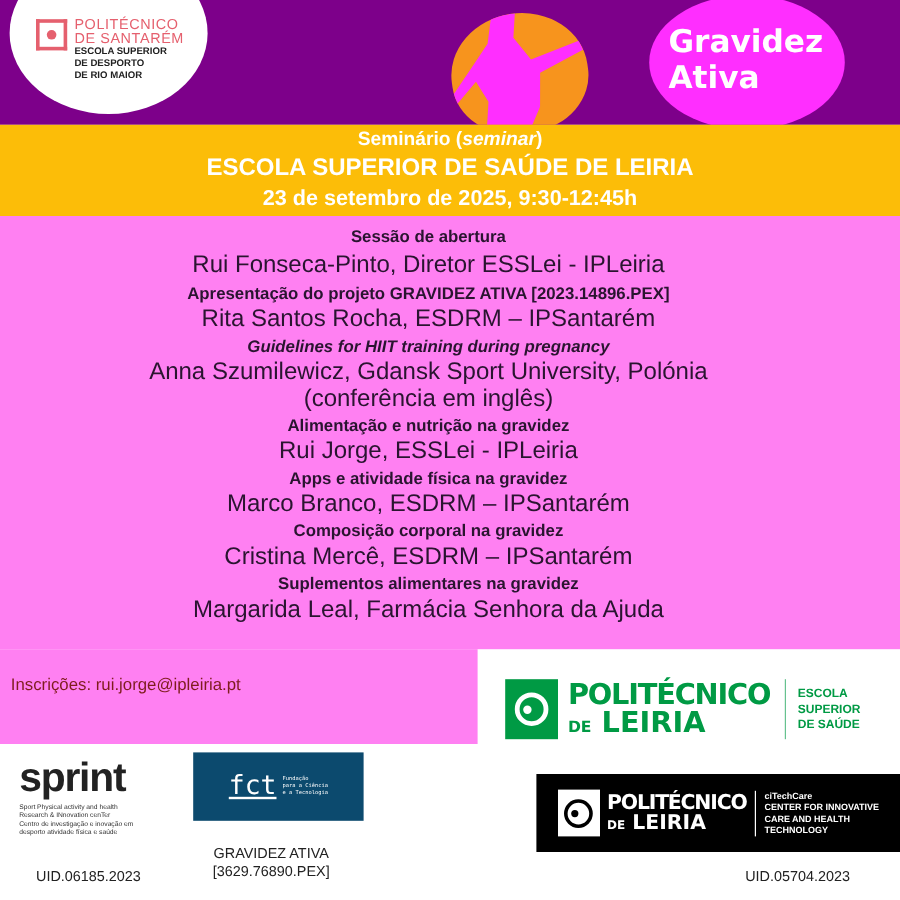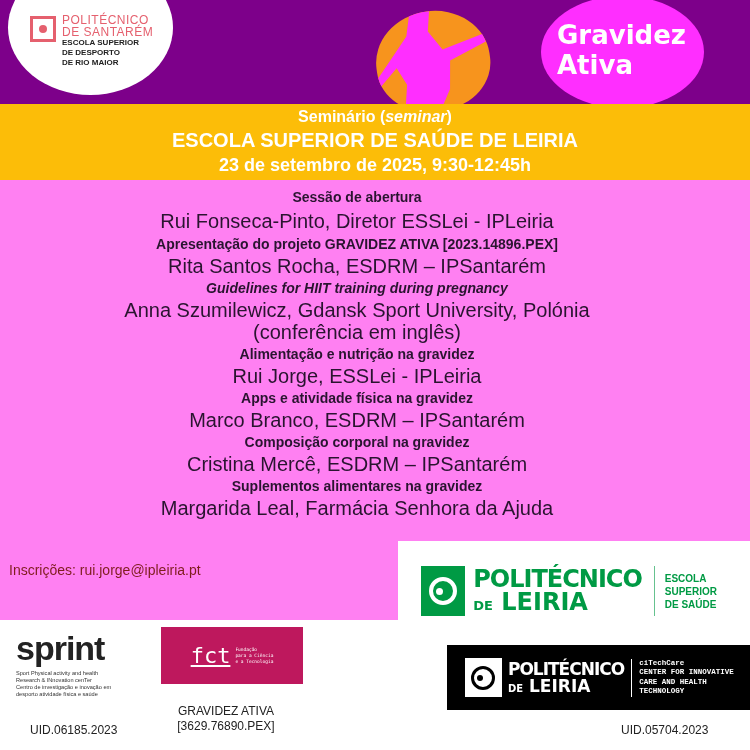--- a/index.html
+++ b/index.html
@@ -33,36 +33,36 @@
   .ring .dot { position: absolute; left: 3px; top: 7px; width: 7px; height: 7px; background: #fff; border-radius: 50%; }
   .ipl-name { margin-left: 8px; color: #009a44; font-weight: bold; line-height: 0.95; font-family: "DejaVu Sans", sans-serif; }
   .ipl-name .n1 { font-size: 24px; letter-spacing: -1px; }
   .ipl-name .n2 { font-size: 24px; }
   .ipl-name .n2 small { font-size: 13px; }
   .vsep { width: 1px; height: 50px; background: #009a44; margin: 0 10px 0 12px; opacity: 0.6; }
   .ipl-sub { color: #009a44; font-size: 10px; font-weight: bold; line-height: 13px; }
   .sprint { position: absolute; left: 16px; top: 630px; }
   .sprint .word { font-size: 34px; font-weight: bold; color: #222; letter-spacing: -1px; line-height: 36px; }
   .sprint .d { font-size: 5.6px; color: #333; line-height: 7px; margin-top: 4px; }
-  .fct { position: absolute; left: 161px; top: 627px; width: 142px; height: 57px; background: #be185d; display: flex; align-items: center; justify-content: center; color: #fff; }
+  .fct { position: absolute; left: 161px; top: 627px; width: 142px; height: 57px; background: #0c4a6e; display: flex; align-items: center; justify-content: center; color: #fff; }
   .fct .f { font-family: "DejaVu Sans Mono", monospace; font-size: 22px; text-decoration: underline; }
   .fct .fd { font-size: 4.5px; line-height: 6px; margin-left: 5px; font-family: "DejaVu Sans Mono", monospace; }
   .fct-cap { position: absolute; left: 166px; top: 704px; width: 120px; text-align: center; font-size: 12px; line-height: 15px; color: #222; }
   .uid-left { position: absolute; left: 30px; top: 723px; font-size: 12px; color: #222; }
   .uid-right { position: absolute; left: 621px; top: 723px; font-size: 12px; color: #222; }
   .ipl-black { position: absolute; left: 447px; top: 645px; width: 303px; height: 65px; background: #000; display: flex; align-items: center; color: #fff; padding-left: 18px; }
   .ipl-black .sq { width: 39px; height: 39px; background: #fff; display: flex; align-items: center; justify-content: center; }
   .ipl-black .ring { width: 24px; height: 24px; border-color: #000; border-width: 3px; }
   .ipl-black .ring .dot { background: #000; width: 6px; height: 6px; left: 3px; top: 6px; }
   .ipl-black .nm { margin-left: 6px; font-weight: bold; line-height: 0.95; font-family: "DejaVu Sans", sans-serif; }
   .ipl-black .nm .n1 { font-size: 17px; letter-spacing: -1px; }
   .ipl-black .nm .n2 { font-size: 17px; }
   .ipl-black .nm .n2 small { font-size: 10px; }
   .ipl-black .vs { width: 1px; height: 38px; background: #fff; margin: 0 7px; }
-  .ipl-black .ct { font-size: 7.5px; line-height: 9.5px; font-family: Liberation Mono, monospace; font-weight: bold; }
+  .ipl-black .ct { font-size: 7.5px; line-height: 9.5px; font-family: Liberation Sans, sans-serif; font-weight: bold; }
 </style>
 </head>
 <body>
 
 <div class="header">
   <div class="ips-circle"></div>
   <div class="ips-logo">
     <div class="ips-mark">
       <div class="bar" style="left:0;top:0;width:26px;height:3px"></div>
       <div class="bar" style="left:0;top:23px;width:26px;height:3px"></div>

